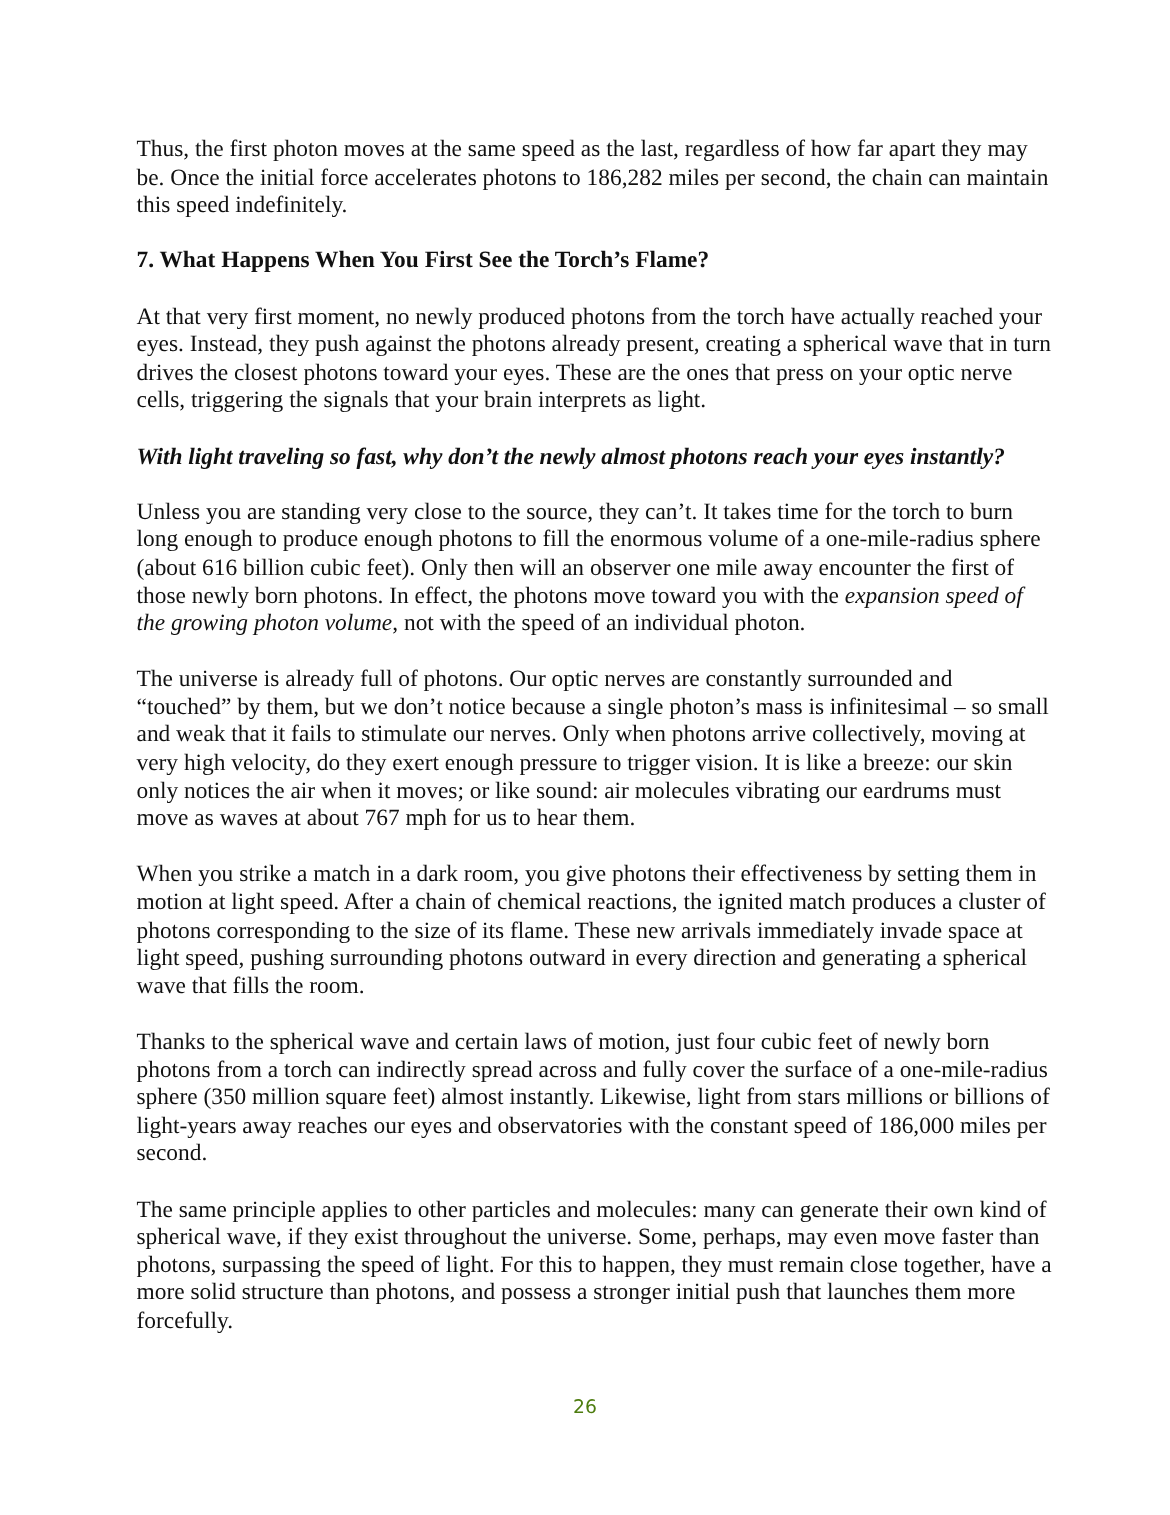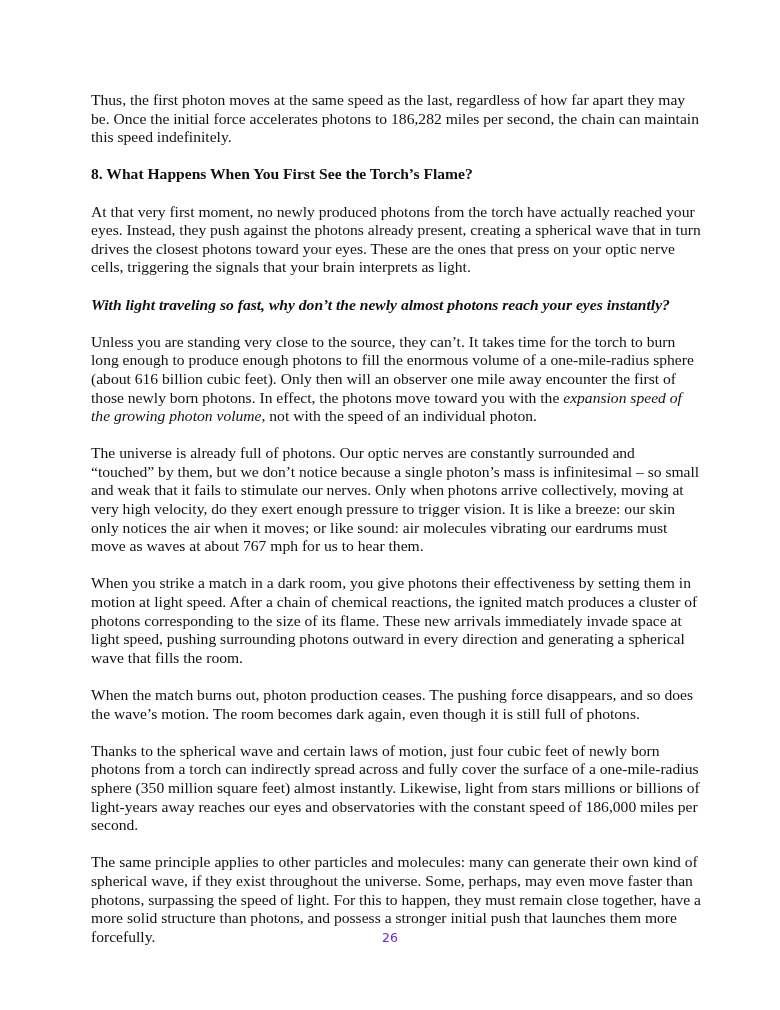--- a/index.html
+++ b/index.html
@@ -7,32 +7,31 @@
   .page {
     position: absolute; left: 91px; top: 91px; width: 610px;
     font-family: Liberation Serif, serif; font-size: 15.6px; line-height: 18.6px;
     color: #111111;
   }
   .page p { margin: 0 0 18.6px 0; }
   .heading { font-weight: bold; }
   .bold-italic { font-weight: bold; font-style: italic; }
   .page-number {
     position: absolute; left: 0; width: 780px; top: 930px; text-align: center;
-    font-family: "DejaVu Sans", sans-serif; font-size: 12.5px; color: #6d28d9;
+    font-family: "DejaVu Sans", sans-serif; font-size: 12.5px; color: #4d7c0f;
   }
 </style>
 </head>
 <body>
 
 <div class="page">
   <p>Thus, the first photon moves at the same speed as the last, regardless of how far apart they may be. Once the initial force accelerates photons to 186,282 miles per second, the chain can maintain this speed indefinitely.</p>
-  <p class="heading">8. What Happens When You First See the Torch’s Flame?</p>
+  <p class="heading">7. What Happens When You First See the Torch’s Flame?</p>
   <p>At that very first moment, no newly produced photons from the torch have actually reached your eyes. Instead, they push against the photons already present, creating a spherical wave that in turn drives the closest photons toward your eyes. These are the ones that press on your optic nerve cells, triggering the signals that your brain interprets as light.</p>
   <p class="bold-italic">With light traveling so fast, why don’t the newly almost photons reach your eyes instantly?</p>
   <p><span>Unless you are standing very close to the source, they can’t. It takes time for the torch to burn long enough to produce enough photons to fill the enormous volume of a one-mile-radius sphere (about 616 billion cubic feet). Only then will an observer one mile away encounter the first of those newly born photons. In effect, the photons move toward you with the </span><em>expansion speed of the growing photon volume</em><span>, not with the speed of an individual photon.</span></p>
   <p>The universe is already full of photons. Our optic nerves are constantly surrounded and “touched” by them, but we don’t notice because a single photon’s mass is infinitesimal – so small and weak that it fails to stimulate our nerves. Only when photons arrive collectively, moving at very high velocity, do they exert enough pressure to trigger vision. It is like a breeze: our skin only notices the air when it moves; or like sound: air molecules vibrating our eardrums must move as waves at about 767 mph for us to hear them.</p>
   <p>When you strike a match in a dark room, you give photons their effectiveness by setting them in motion at light speed. After a chain of chemical reactions, the ignited match produces a cluster of photons corresponding to the size of its flame. These new arrivals immediately invade space at light speed, pushing surrounding photons outward in every direction and generating a spherical wave that fills the room.</p>
-  <p>When the match burns out, photon production ceases. The pushing force disappears, and so does the wave’s motion. The room becomes dark again, even though it is still full of photons.</p>
   <p>Thanks to the spherical wave and certain laws of motion, just four cubic feet of newly born photons from a torch can indirectly spread across and fully cover the surface of a one-mile-radius sphere (350 million square feet) almost instantly. Likewise, light from stars millions or billions of light-years away reaches our eyes and observatories with the constant speed of 186,000 miles per second.</p>
   <p>The same principle applies to other particles and molecules: many can generate their own kind of spherical wave, if they exist throughout the universe. Some, perhaps, may even move faster than photons, surpassing the speed of light. For this to happen, they must remain close together, have a more solid structure than photons, and possess a stronger initial push that launches them more forcefully.</p>
 </div>
 
 <div class="page-number">26</div>
 
 </body></html>

